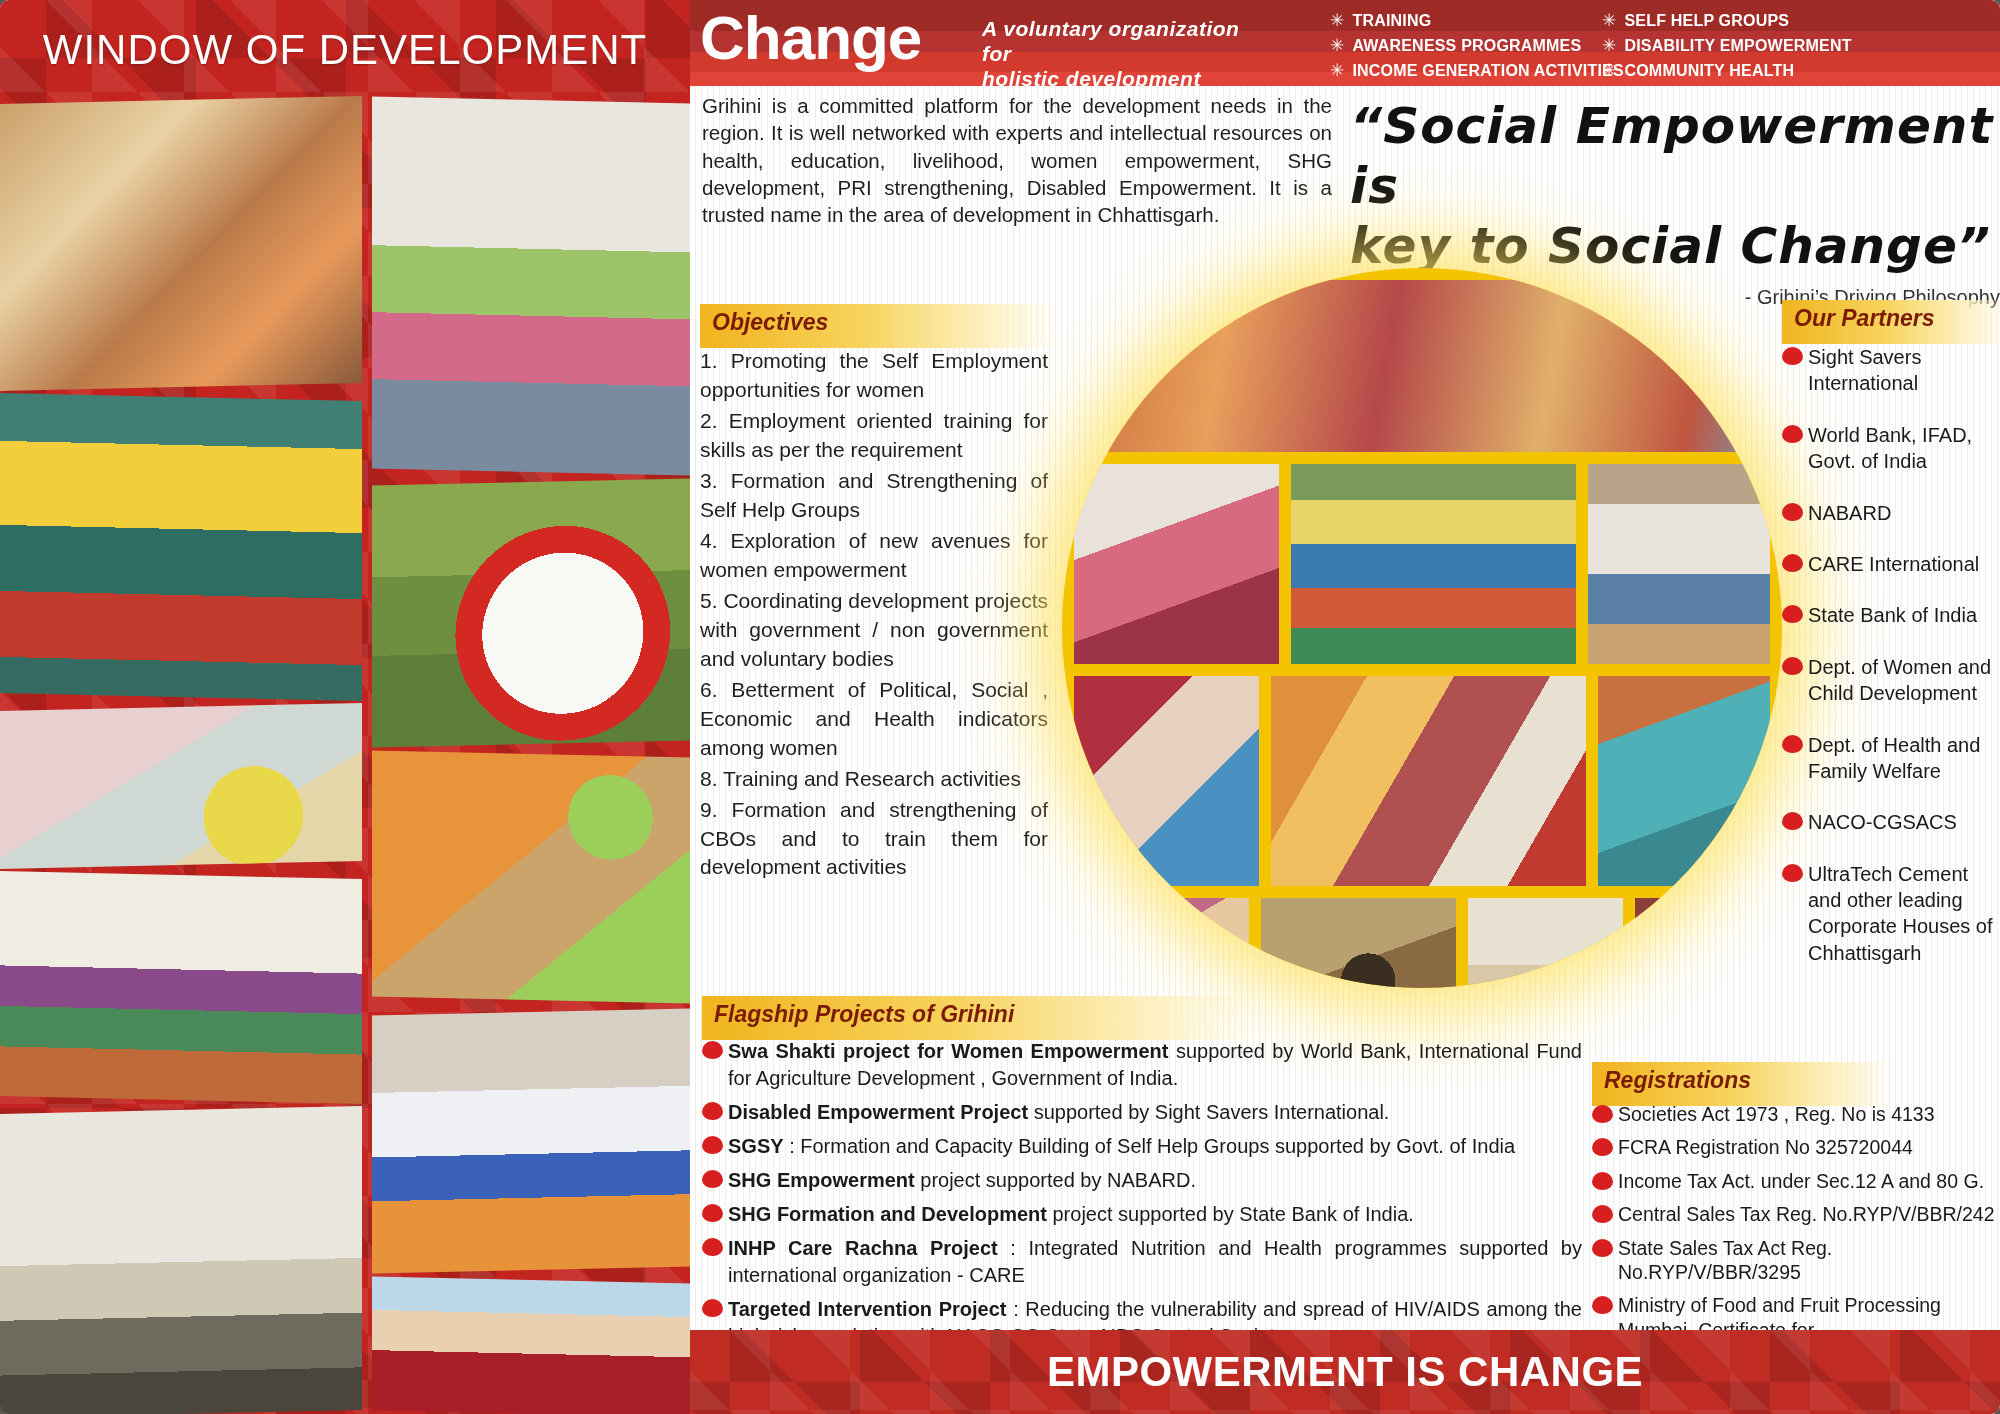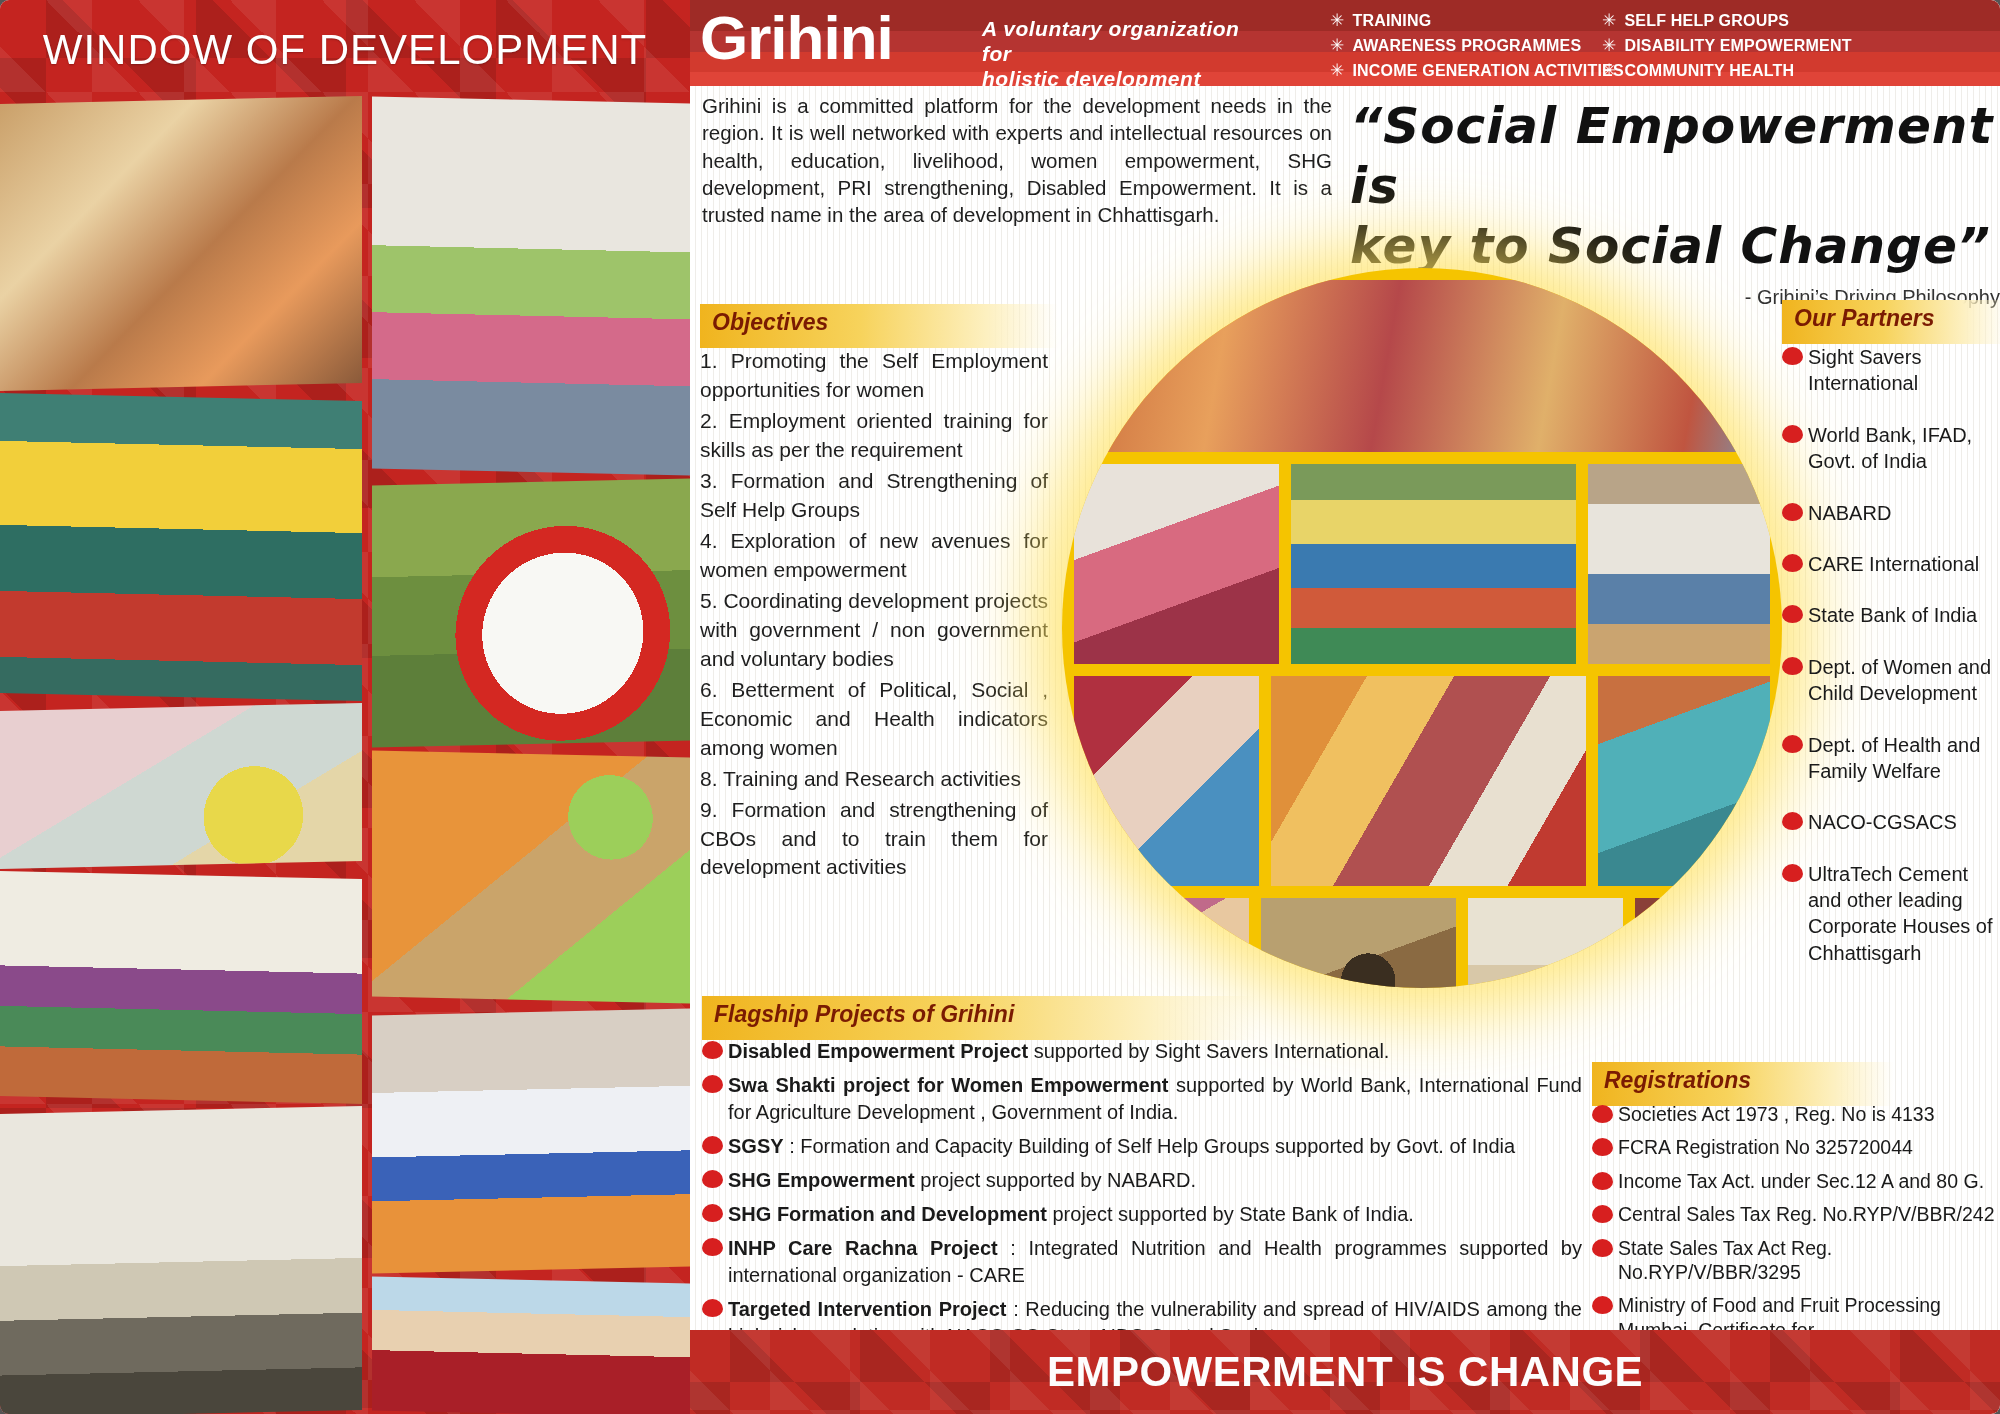--- a/index.html
+++ b/index.html
@@ -123,21 +123,21 @@
     <div class="ph skB g-training" style="left:372px;top:100px;width:318px;height:372px;"></div>
     <div class="ph skA g-wheel" style="left:372px;top:482px;width:318px;height:262px;"></div>
     <div class="ph skB g-packets" style="left:372px;top:754px;width:318px;height:246px;"></div>
     <div class="ph skA g-balika" style="left:372px;top:1012px;width:318px;height:258px;"></div>
     <div class="ph skB g-podium" style="left:372px;top:1280px;width:318px;height:134px;"></div>
   </aside>
 
   <main class="main">
 
     <header class="top-band">
-      <div class="brand-name">Grihini</div>
+      <div class="brand-name">Change</div>
       <div class="tagline">
         <span>A voluntary organization for</span><br>
         <span>holistic development</span>
       </div>
       <ul class="svc svc-1">
 
           <li>
             <span class="svc-bullet">✳</span>
             <span>TRAINING</span>
           </li>
@@ -269,26 +269,26 @@
           <span class="dot"></span>
           <span>UltraTech Cement and other leading Corporate Houses of Chhattisgarh</span>
         </div>
       </div>
 
     <div class="sec-head flagship-head">Flagship Projects of Grihini</div>
     <div class="flagship-list">
 
         <div class="f-item">
           <span class="dot"></span>
+          <span class="f-text"><b class="fb">Swa Shakti project for Women Empowerment</b><span> supported by World Bank, International Fund for Agriculture Development , Government of India.</span></span>
+        </div>
+
+        <div class="f-item">
+          <span class="dot"></span>
           <span class="f-text"><b class="fb">Disabled Empowerment Project</b><span> supported by Sight Savers International.</span></span>
-        </div>
-
-        <div class="f-item">
-          <span class="dot"></span>
-          <span class="f-text"><b class="fb">Swa Shakti project for Women Empowerment</b><span> supported by World Bank, International Fund for Agriculture Development , Government of India.</span></span>
         </div>
 
         <div class="f-item">
           <span class="dot"></span>
           <span class="f-text"><b class="fb">SGSY</b><span> : Formation and Capacity Building of Self Help Groups supported by Govt. of India</span></span>
         </div>
 
         <div class="f-item">
           <span class="dot"></span>
           <span class="f-text"><b class="fb">SHG Empowerment</b><span> project supported by NABARD.</span></span>

